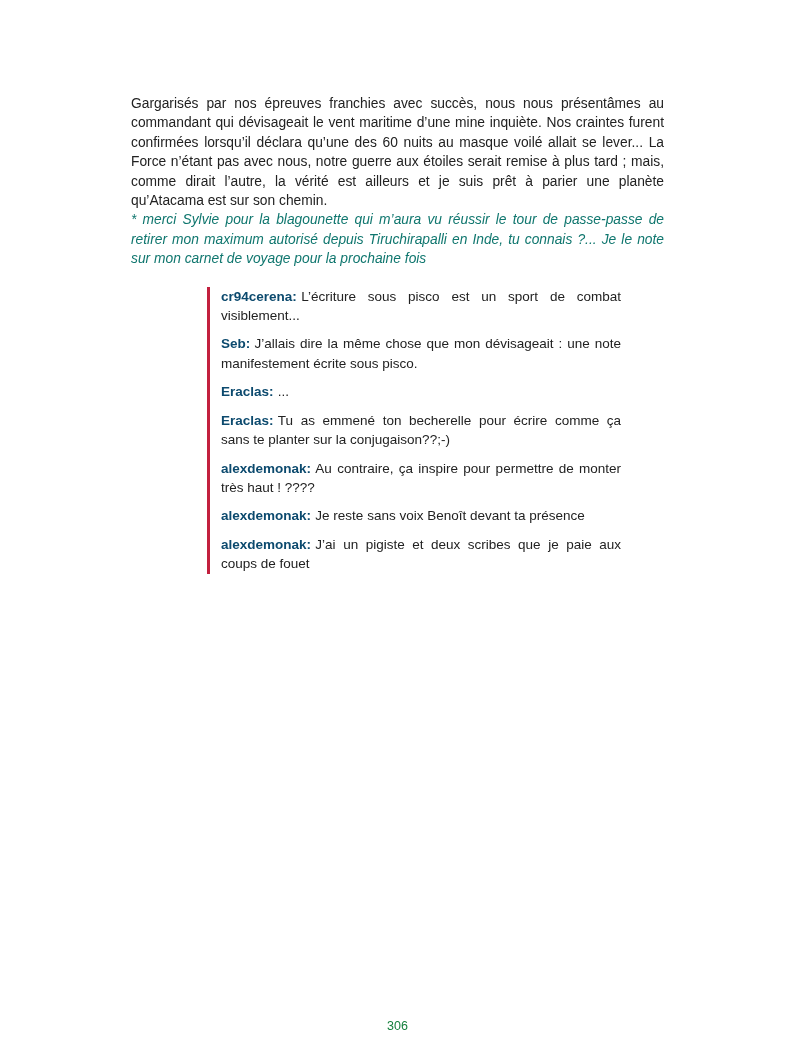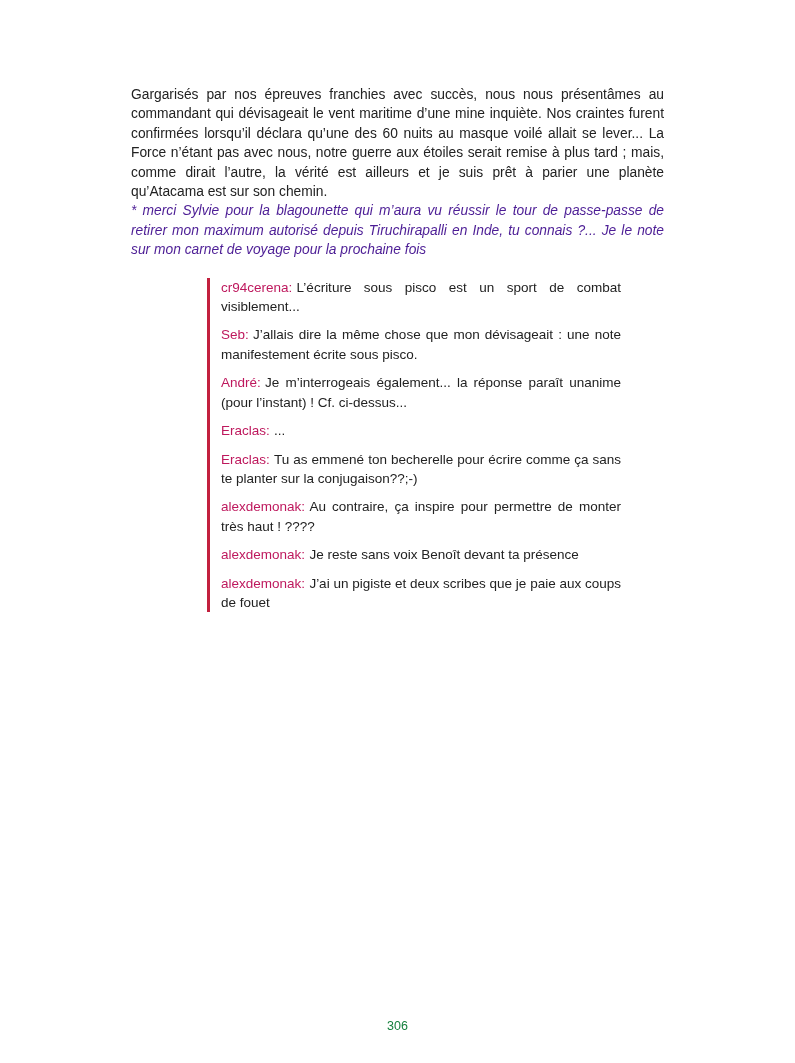--- a/index.html
+++ b/index.html
@@ -8,55 +8,55 @@
     position: relative;
     width: 795px;
     height: 1063px;
     background: #ffffff;
     font-family: "Liberation Sans", sans-serif;
     color: #222222;
     overflow: hidden;
   }
   .content {
     position: absolute;
-    top: 85px;
+    top: 94px;
     left: 131px;
     width: 533px;
   }
   .main-para {
     font-size: 13.8px;
     line-height: 19.4px;
     text-align: justify;
     color: #222222;
   }
   .note-para {
     font-size: 13.8px;
     line-height: 19.4px;
     text-align: justify;
     font-style: italic;
-    color: #4c1d95;
+    color: #0f766e;
   }
   .comments {
     margin-top: 18px;
     margin-left: 76px;
     margin-right: 43px;
     border-left: 3px solid #c2203e;
     padding-left: 11px;
   }
   .comment {
     font-size: 13.5px;
     line-height: 19.4px;
     text-align: justify;
     margin-bottom: 9px;
     color: #222222;
   }
   .comment:last-child { margin-bottom: 6px; }
   .comment .author {
-    font-weight: normal;
-    color: #be185d;
+    font-weight: bold;
+    color: #0c4a6e;
     margin-right: 0.32em;
   }
   .page-number {
     position: absolute;
     bottom: 30px;
     left: 0;
     width: 100%;
     text-align: center;
     font-size: 12.5px;
     color: #15803d;
@@ -75,23 +75,20 @@
     <div class="comments">
 
       <div class="comment">
         <span class="author">cr94cerena:</span><span>L’écriture sous pisco est un sport de combat visiblement...</span>
       </div>
 
       <div class="comment">
         <span class="author">Seb:</span><span>J’allais dire la même chose que mon dévisageait : une note manifestement écrite sous pisco.</span>
       </div>
 
-      <div class="comment">
-        <span class="author">André:</span><span>Je m’interrogeais également... la réponse paraît unanime (pour l’instant) ! Cf. ci-dessus...</span>
-      </div>
 
       <div class="comment">
         <span class="author">Eraclas:</span><span>...</span>
       </div>
 
       <div class="comment">
         <span class="author">Eraclas:</span><span>Tu as emmené ton becherelle pour écrire comme ça sans te planter sur la conjugaison??;-)</span>
       </div>
 
       <div class="comment">

